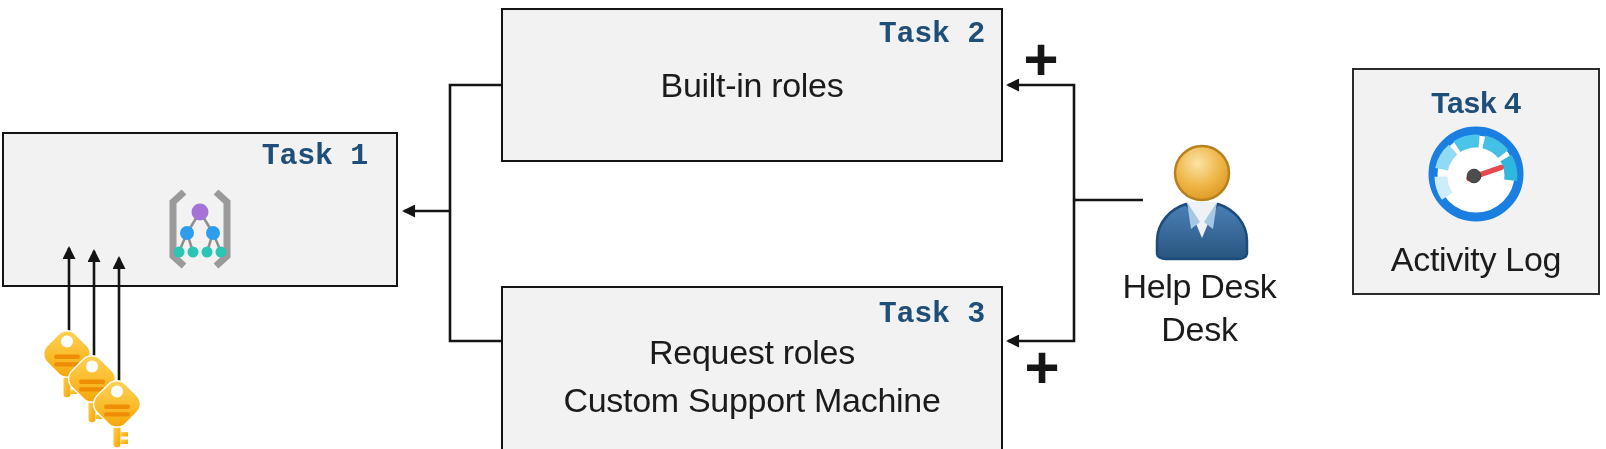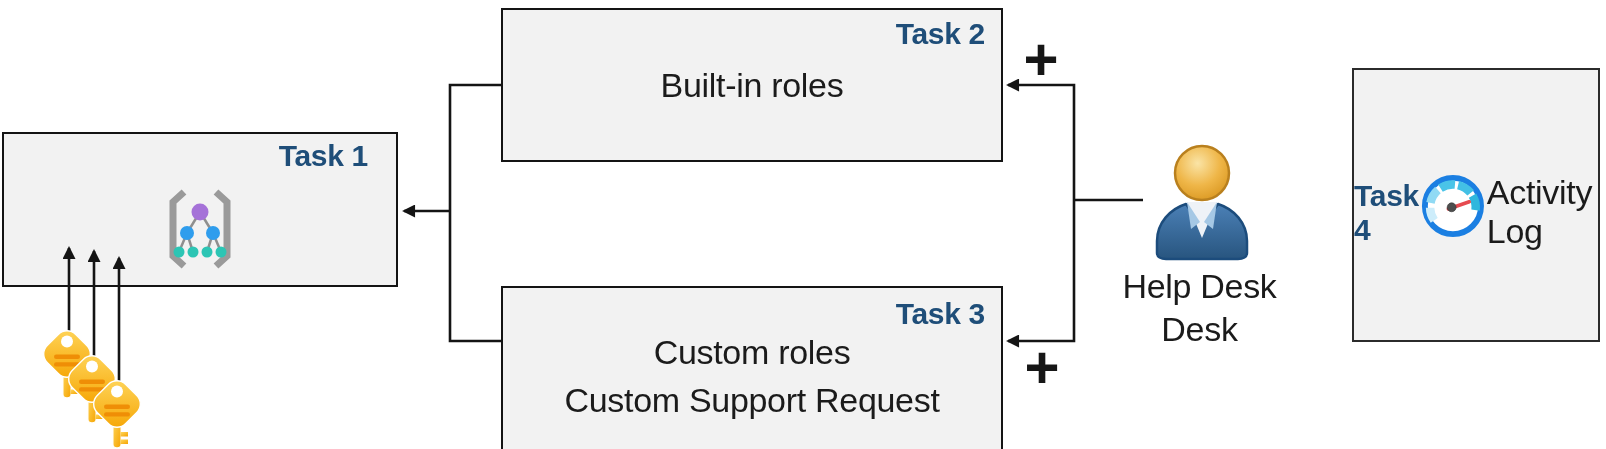--- a/index.html
+++ b/index.html
@@ -9,21 +9,21 @@
     background:#ffffff;
     font-family:"Liberation Sans", sans-serif;
     color:#1b1b1b;
   }
   .box {
     position:absolute; background:#f2f2f2;
     border:2.5px solid #141414;
   }
   .task-label {
     position:absolute; color:#1f4e79; font-weight:bold;
-    font-size:30px; letter-spacing:-0.3px; white-space:nowrap;
+    font-size:30px; letter-spacing:-0.3px; white-space:nowrap;font-family:Liberation Mono, monospace;
   }
   .box-lines {
     position:absolute; inset:0; display:flex; flex-direction:column;
     align-items:center; justify-content:center;
     font-size:34px; line-height:1.42; letter-spacing:-0.3px;
     text-align:center; 
   }
   
   .task1 { left:2px; top:132px; width:396px; height:155px;padding-left:32px; }
   .task1 .task-label { right:28px; top:5px; }
@@ -32,23 +32,23 @@
     display:flex; align-items:center; justify-content:center; gap:40px;
   }
   .t1name { font-size:34px; letter-spacing:-0.3px; }
   
   .task2 { left:501px; top:8px; width:502px; height:154px; }
   .task2 .task-label { right:16px; top:7px; }
   .task3 { left:501px; top:258px; width:502px; height:180px;margin-top:28px; }
   .task3 .task-label { right:16px; top:9px; }
   
   .task4 {
-    left:1352px; top:68px; width:248px; height:274px;
+    left:1352px; top:68px; width:248px; height:227px;
     border:2px solid #2b2b2b; background:#f2f2f2;
-    display:flex; flex-direction:row; align-items:center;
+    display:flex; flex-direction:column; align-items:center;
   }
   .task4 .t4label {
     color:#1f4e79; font-weight:bold; font-size:30px; margin-top:16px;
     letter-spacing:-0.3px;
   }
   .t4name { font-size:34px; letter-spacing:-0.3px; margin-top:14px; }
   
   .helpdesk {
     position:absolute; left:1122px; top:143px; width:155px;
     display:flex; flex-direction:column; align-items:center;
@@ -101,22 +101,22 @@
   <div class="box task2">
     <div class="task-label">Task 2</div>
     <div class="box-lines">
       <div>Built-in roles</div>
     </div>
   </div>
 
   <div class="box task3">
     <div class="task-label">Task 3</div>
     <div class="box-lines">
-      <div>Custom roles</div>
-      <div>Custom Support Request</div>
+      <div>Request roles</div>
+      <div>Custom Support Machine</div>
     </div>
   </div>
 
   <div class="box task4">
     <div class="t4label">Task 4</div>
     <svg width="104" height="104" viewBox="0 0 104 104" style="margin-top:2px;">
       <circle cx="52" cy="52" r="43" fill="#ffffff" stroke="#1b7fe2" stroke-width="9"></circle>
       <g fill="none" stroke-width="13">
         <path d="M23.3,74.1 A35,35 0 0 1 17.0,54.6" stroke="#cdedfb"></path>
         <path d="M17.6,47.3 A35,35 0 0 1 29.0,27.6" stroke="#90daf4"></path>

